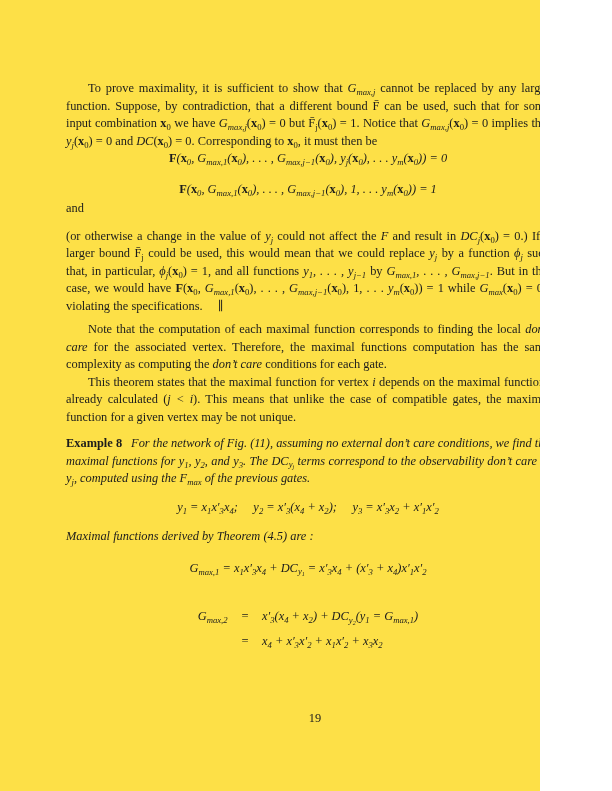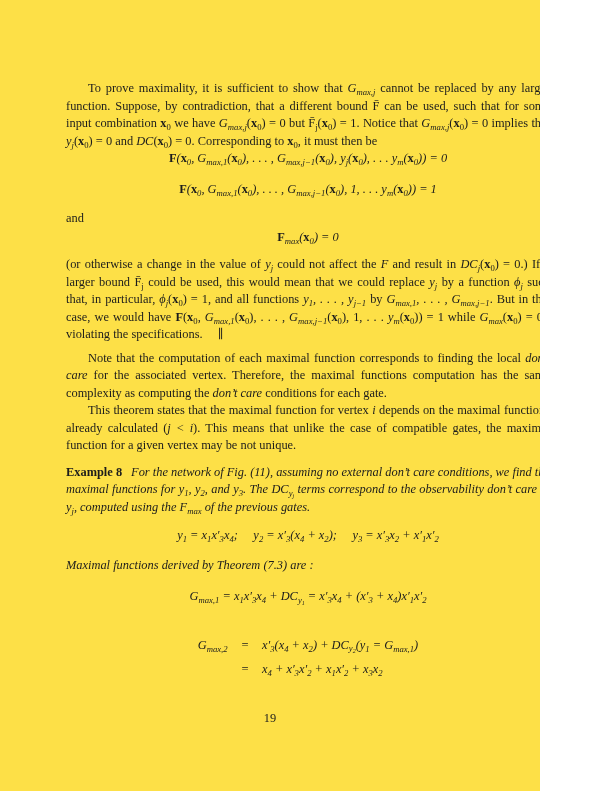--- a/index.html
+++ b/index.html
@@ -27,21 +27,21 @@
   sub { vertical-align: -0.3em; }
   b { font-style: normal; font-weight: bold; }
   .eq {
     text-align: center;
     font-style: italic;
     text-indent: 0;
   }
   .eq b { font-style: normal; }
   .eq1 { }
   .eq2 { margin-top: 13px; }
-  .and-line { margin-top: 12px; text-align: left; }
+  .and-line { margin-top: 2px; text-align: left; }
   .eq3 { margin-top: 1px; }
   .p2 { margin-top: 10px; }
   .p3 { margin-top: 6px; }
   .p4 { margin-top: 0; }
   .example { margin-top: 9px; }
   .example .ex-label { margin-right: 9px; }
   .example .ex-body { font-style: italic; }
   .eq4 { margin-top: 11px; }
   .p6 { margin-top: 12px; font-style: italic; }
   .eq5 { margin-top: 14px; }
@@ -56,49 +56,49 @@
     font-family: Liberation Serif, serif;
   }
   .algn .lhs { text-align: right; }
   .pagenum {
     position: absolute;
     top: 711px;
     left: 0;
     width: 100%;
     text-align: center;
     font-size: 12.4px;
+    padding-left: 45px;
   }
 </style>
 </head>
 <body>
 
 <div class="page">
   <div class="content">
 
     <p class="indent">To prove maximality, it is sufficient to show that <i>G<sub>max,j</sub></i> cannot be replaced by any larger function. Suppose, by contradiction, that a different bound F̄ can be used, such that for some input combination <b>x</b><sub>0</sub> we have <i>G<sub>max,j</sub></i>(<b>x</b><sub>0</sub>) = 0 but F̄<sub>j</sub>(<b>x</b><sub>0</sub>) = 1. Notice that <i>G<sub>max,j</sub></i>(<b>x</b><sub>0</sub>) = 0 implies that <i>y<sub>j</sub></i>(<b>x</b><sub>0</sub>) = 0 and <i>DC</i>(<b>x</b><sub>0</sub>) = 0. Corresponding to <b>x</b><sub>0</sub>, it must then be</p>
 
     <p class="eq eq1"><b>F</b>(<b>x</b><sub>0</sub>, G<sub>max,1</sub>(<b>x</b><sub>0</sub>), . . . , G<sub>max,j−1</sub>(<b>x</b><sub>0</sub>), y<sub>j</sub>(<b>x</b><sub>0</sub>), . . . y<sub>m</sub>(<b>x</b><sub>0</sub>)) = 0</p>
 
     <p class="eq eq2"><b>F</b>(<b>x</b><sub>0</sub>, G<sub>max,1</sub>(<b>x</b><sub>0</sub>), . . . , G<sub>max,j−1</sub>(<b>x</b><sub>0</sub>), 1, . . . y<sub>m</sub>(<b>x</b><sub>0</sub>)) = 1</p>
 
     <p class="and-line">and</p>
 
-    <p class="eq eq3"><b>F</b><sub>max</sub>(<b>x</b><sub>0</sub>) = 0</p>
 
     <p class="p2">(or otherwise a change in the value of <i>y<sub>j</sub></i> could not affect the <i>F</i> and result in <i>DC<sub>j</sub></i>(<b>x</b><sub>0</sub>) = 0.) If a larger bound F̄<sub>j</sub> could be used, this would mean that we could replace <i>y<sub>j</sub></i> by a function <i>ϕ<sub>j</sub></i> such that, in particular, <i>ϕ<sub>j</sub></i>(<b>x</b><sub>0</sub>) = 1, and all functions <i>y<sub>1</sub>, . . . , y<sub>j−1</sub></i> by <i>G<sub>max,1</sub>, . . . , G<sub>max,j−1</sub></i>. But in this case, we would have <b>F</b>(<b>x</b><sub>0</sub>, <i>G<sub>max,1</sub></i>(<b>x</b><sub>0</sub>), . . . , <i>G<sub>max,j−1</sub></i>(<b>x</b><sub>0</sub>), 1, . . . <i>y<sub>m</sub></i>(<b>x</b><sub>0</sub>)) = 1 while <i>G<sub>max</sub></i>(<b>x</b><sub>0</sub>) = 0 , violating the specifications.  ∥</p>
 
     <p class="indent p3">Note that the computation of each maximal function corresponds to finding the local <i>don’t care</i> for the associated vertex. Therefore, the maximal functions computation has the same complexity as computing the <i>don’t care</i> conditions for each gate.</p>
 
     <p class="indent p4">This theorem states that the maximal function for vertex <i>i</i> depends on the maximal functions already calculated (<i>j &lt; i</i>). This means that unlike the case of compatible gates, the maximal function for a given vertex may be not unique.</p>
 
     <p class="example"><b class="ex-label">Example 8</b><span class="ex-body">For the network of Fig. (11), assuming no external don’t care conditions, we find the maximal functions for y<sub>1</sub>, y<sub>2</sub>, and y<sub>3</sub>. The DC<sub>y<sub>j</sub></sub> terms correspond to the observability don’t care at y<sub>j</sub>, computed using the F<sub>max</sub> of the previous gates.</span></p>
 
     <p class="eq eq4">y<sub>1</sub> = x<sub>1</sub>x′<sub>3</sub>x<sub>4</sub>;  y<sub>2</sub> = x′<sub>3</sub>(x<sub>4</sub> + x<sub>2</sub>);  y<sub>3</sub> = x′<sub>3</sub>x<sub>2</sub> + x′<sub>1</sub>x′<sub>2</sub></p>
 
-    <p class="p6">Maximal functions derived by Theorem (7.3) are :</p>
+    <p class="p6">Maximal functions derived by Theorem (4.5) are :</p>
 
     <p class="eq eq5">G<sub>max,1</sub> = x<sub>1</sub>x′<sub>3</sub>x<sub>4</sub> + DC<sub>y<sub>1</sub></sub> = x′<sub>3</sub>x<sub>4</sub> + (x′<sub>3</sub> + x<sub>4</sub>)x′<sub>1</sub>x′<sub>2</sub></p>
 
     <div class="eq eq6">
       <div class="algn">
         <span class="lhs">G<sub>max,2</sub></span>
         <span class="rel">=</span>
         <span class="rhs">x′<sub>3</sub>(x<sub>4</sub> + x<sub>2</sub>) + DC<sub>y<sub>2</sub></sub>(y<sub>1</sub> = G<sub>max,1</sub>)</span>
         <span class="lhs"></span>
         <span class="rel">=</span>

